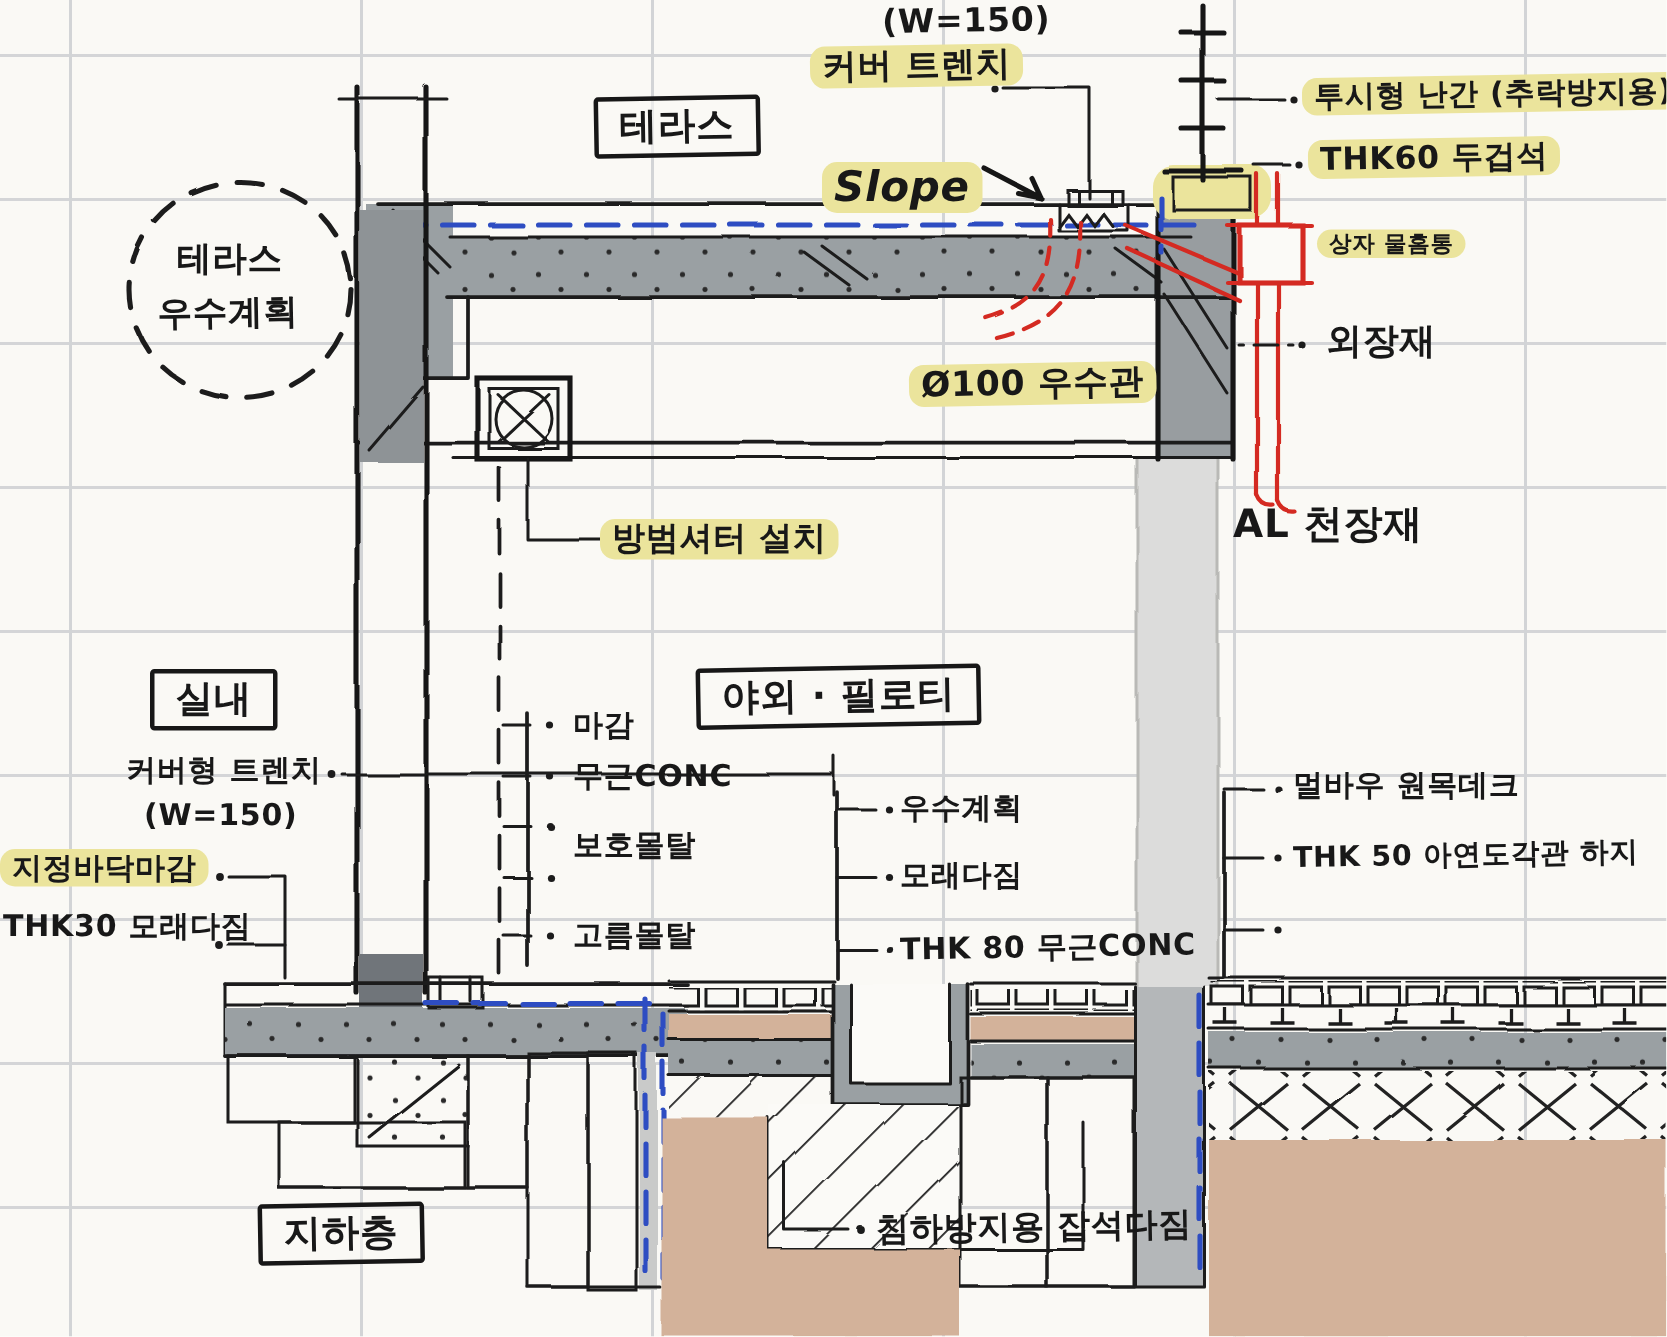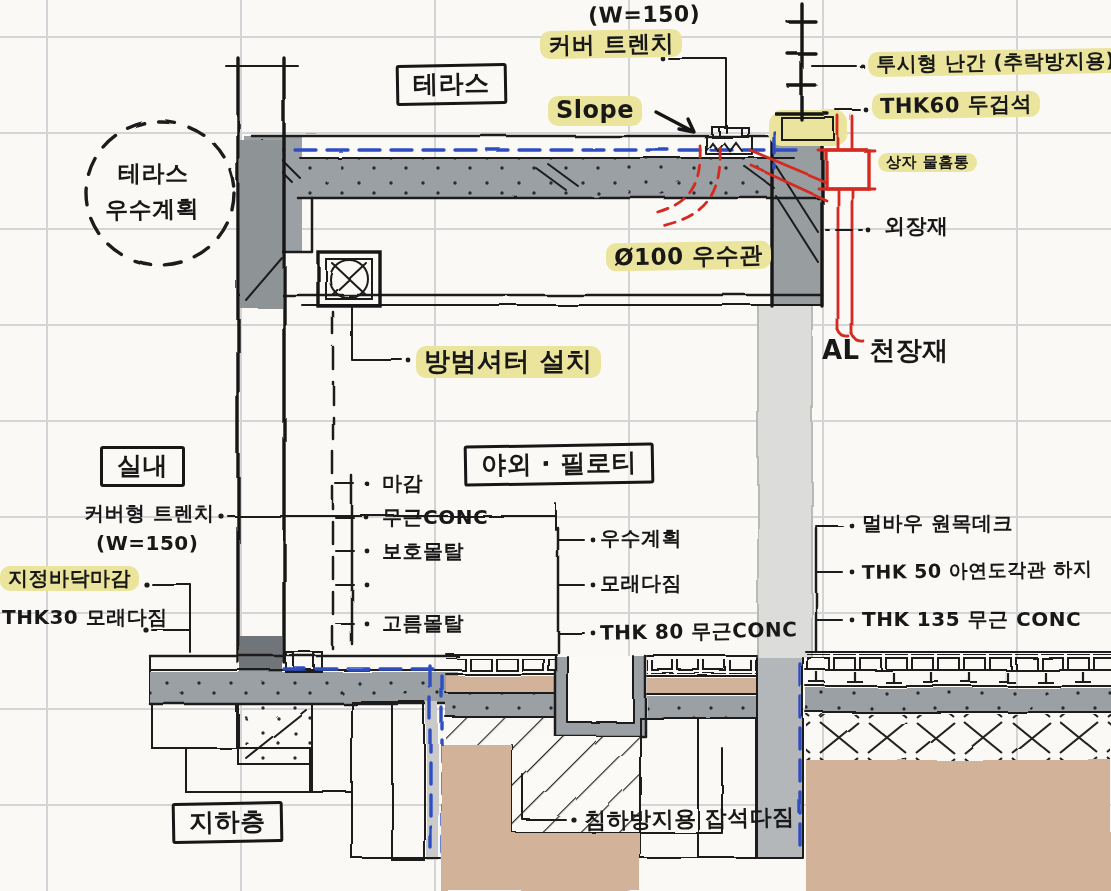--- a/index.html
+++ b/index.html
@@ -284,51 +284,50 @@
       <path class="ink2" d="M523,775 V820 M523,820 H566"></path>
       <circle class="dot" cx="574" cy="820" r="2.6"></circle>
     </g>
 
   </g>
 </svg>
 
 <div class="lbl r-m1" style="left:588px;top:2px;font-size:22px">(W=150)</div>
 <div class="lbl hl-y r-m1" style="left:540px;top:30px;font-size:23px">커버 트렌치</div>
 <div class="lbl box-lbl r-m1" style="left:396px;top:64px">테라스</div>
-<div class="lbl hl-y" style="left:548px;top:96px;font-size:24px;">Slope</div>
+<div class="lbl hl-y" style="left:548px;top:108px;font-size:28px;font-style:italic">Slope</div>
 
 <div class="lbl hl-y r-m1" style="left:868px;top:50px;font-size:20px">투시형 난간 (추락방지용)</div>
 <div class="lbl hl-y r-m1" style="left:872px;top:92px;font-size:21px">THK60 두겁석</div>
 <div class="lbl hl-y" style="left:878px;top:153px;font-size:15px">상자 물홈통</div>
-<div class="lbl" style="left:884px;top:214px;font-size:21px">외장재</div>
+<div class="lbl" style="left:884px;top:214px;font-size:24px">외장재</div>
 <div class="lbl hl-y r-m1" style="left:606px;top:242px;font-size:23px">Ø100 우수관</div>
 
 <div class="lbl" style="left:118px;top:160px;font-size:23px">테라스</div>
 <div class="lbl r-m1" style="left:105px;top:196px;font-size:23px">우수계획</div>
 
-<div class="lbl hl-y" style="left:416px;top:346px;font-size:26px">방범셔터 설치</div>
+<div class="lbl hl-y" style="left:400px;top:346px;font-size:22px">방범셔터 설치</div>
 <div class="lbl" style="left:822px;top:336px;font-size:26px">AL 천장재</div>
 
 <div class="lbl box-lbl" style="left:100px;top:446px">실내</div>
 <div class="lbl box-lbl r-m1" style="left:464px;top:444px">야외 · 필로티</div>
 
 <div class="lbl" style="left:84px;top:502px">커버형 트렌치</div>
 <div class="lbl" style="left:96px;top:532px">(W=150)</div>
 <div class="lbl hl-y" style="left:0px;top:566px">지정바닥마감</div>
 <div class="lbl" style="left:2px;top:606px">THK30 모래다짐</div>
 
 <div class="lbl" style="left:382px;top:472px">마감</div>
 <div class="lbl" style="left:382px;top:506px">무근CONC</div>
-<div class="lbl" style="left:382px;top:540px">보호몰탈</div>
+<div class="lbl" style="left:382px;top:552px">보호몰탈</div>
 <div class="lbl" style="left:382px;top:612px">고름몰탈</div>
 
 <div class="lbl" style="left:600px;top:527px">우수계획</div>
 <div class="lbl" style="left:600px;top:572px">모래다짐</div>
 <div class="lbl r-m1" style="left:600px;top:620px">THK 80 무근CONC</div>
 
 <div class="lbl" style="left:862px;top:512px">멀바우 원목데크</div>
 <div class="lbl r-m1" style="left:862px;top:560px;font-size:19px">THK 50 아연도각관 하지</div>
-<div class="lbl" style="left:862px;top:608px">THK 135 무근 CONC</div>
 
 <div class="lbl box-lbl r-m1" style="left:172px;top:802px">지하층</div>
 <div class="lbl r-m1" style="left:584px;top:806px;font-size:22px">침하방지용 잡석다짐</div>
 
 </div>
 
 </body></html>

